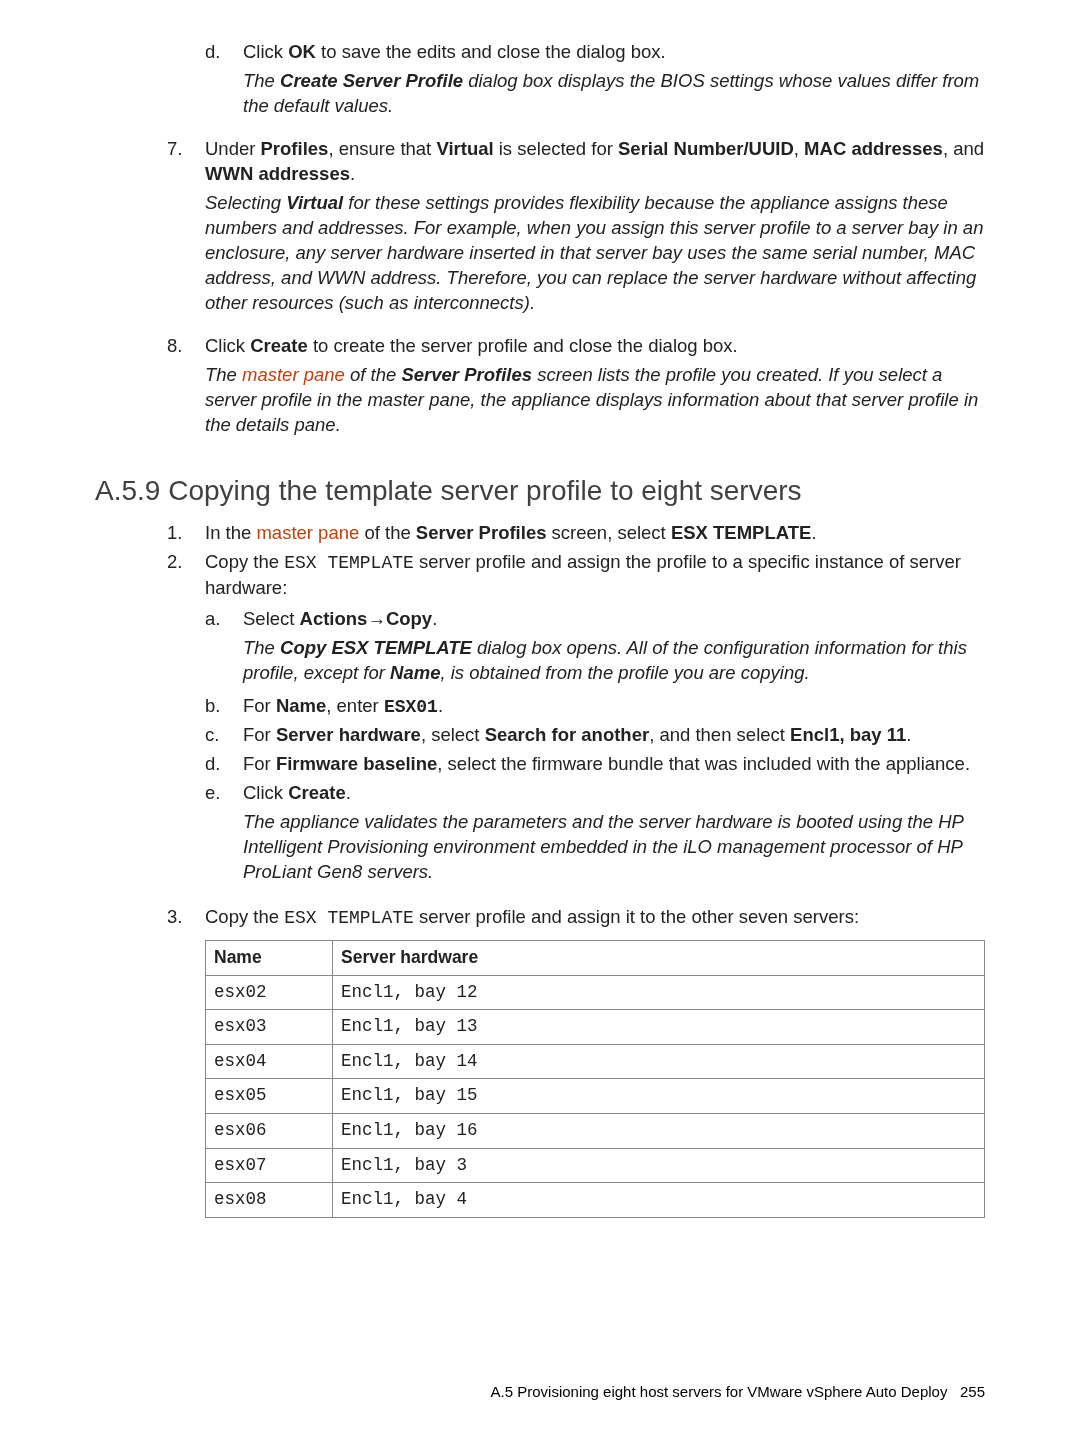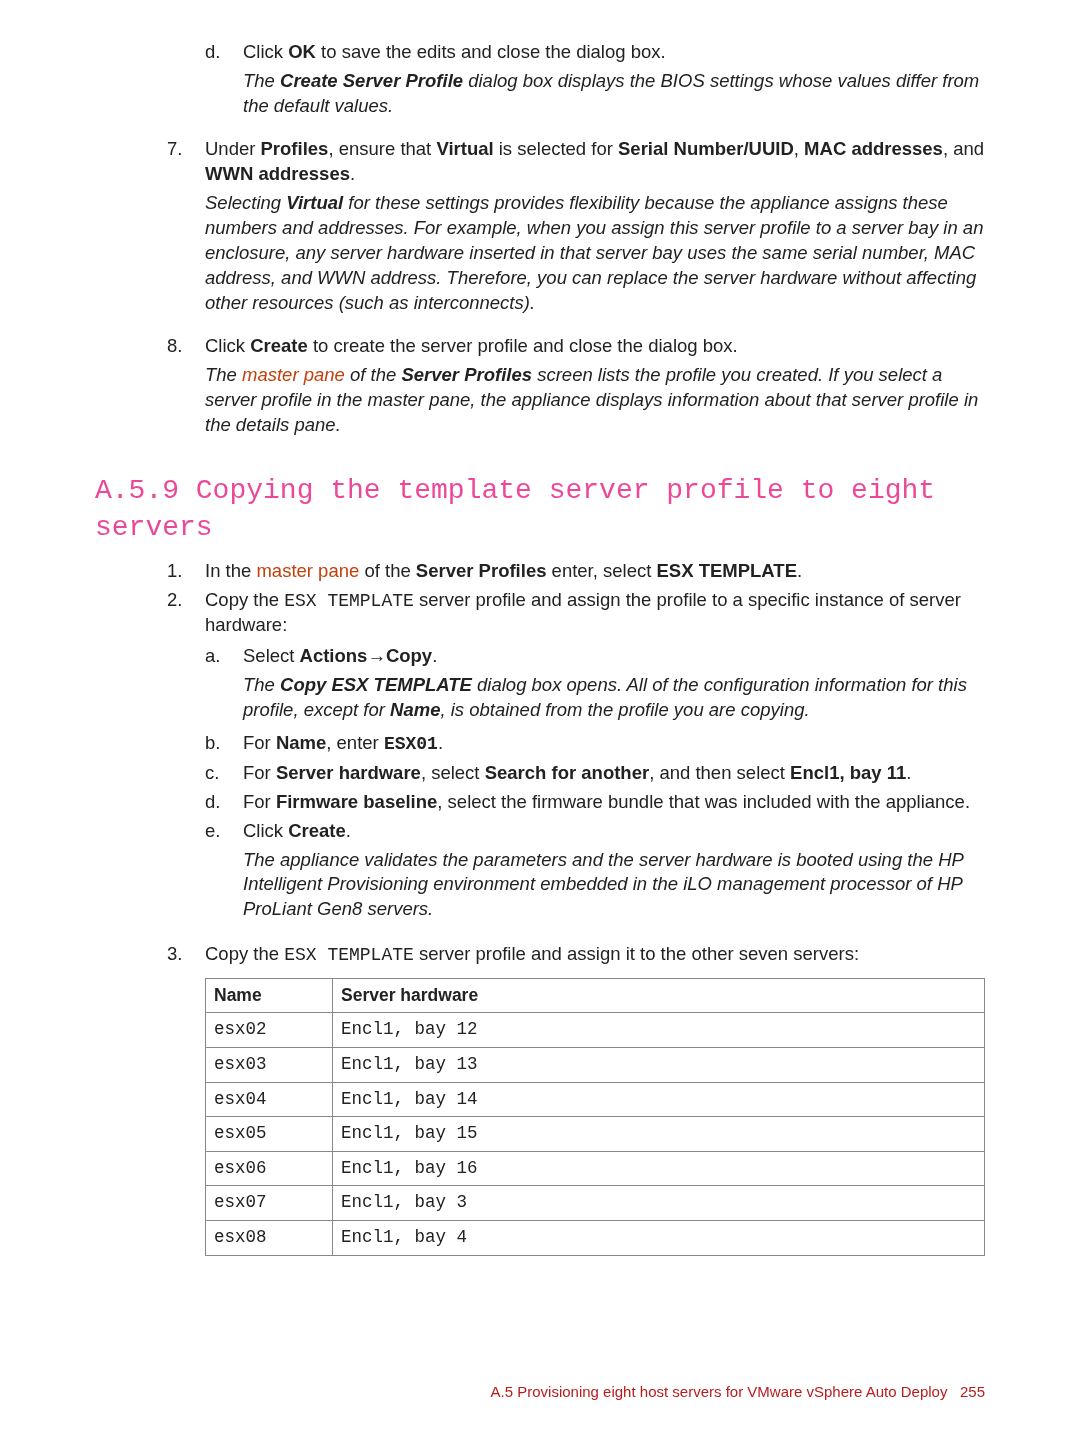--- a/index.html
+++ b/index.html
@@ -27,23 +27,23 @@
     width: 38px;
   }
   .indent-1 {
     margin-left: 38px;
   }
   .b { font-weight: bold; }
   .link { color: #c2410c; }
   .mono { font-family: "Courier New", monospace; font-size: 18px; }
   .mono-small { font-family: "Courier New", monospace; font-size: 17.5px; }
   h2.section {
-    font-family: Liberation Mono, monospace;
+    font-family: Liberation Sans, sans-serif;
     font-weight: normal;
-    color: #ec4899;
+    color: #404040;
     font-size: 28px;
     margin: 26px 0 12px 0;
     padding: 0;
   }
   .section-body {
     margin-left: 72px;
   }
   p { margin: 0 0 8px 0; }
   .p-tight { margin-bottom: 4px; }
   table.data {
@@ -61,21 +61,21 @@
   table.data th {
     font-weight: bold;
     background: #fff;
   }
   table.data th.name-col { width: 110px; }
   .footer {
     position: absolute;
     bottom: 38px;
     right: 95px;
     font-size: 15px;
-    color: #b91c1c;
+    color: #000000;
   }
   .li-row {
     display: flex;
     align-items: flex-start;
   }
   .li-row .num-label, .li-row .alpha-label {
     flex: 0 0 auto;
   }
   .li-row .li-body {
     flex: 1 1 auto;
@@ -126,21 +126,21 @@
 
   </div>
 
   <h2 class="section">A.5.9 Copying the template server profile to eight servers</h2>
 
   <div class="section-body">
 
     <div class="li-row p-tight">
       <span class="num-label">1.</span>
       <div class="li-body">
-        <span>In the </span><span class="link">master pane</span><span> of the </span><span class="b">Server Profiles</span><span> enter, select </span><span class="b">ESX TEMPLATE</span><span>.</span>
+        <span>In the </span><span class="link">master pane</span><span> of the </span><span class="b">Server Profiles</span><span> screen, select </span><span class="b">ESX TEMPLATE</span><span>.</span>
       </div>
     </div>
 
     <div class="li-row">
       <span class="num-label">2.</span>
       <div class="li-body">
         <span>Copy the </span><span class="mono">ESX TEMPLATE</span><span> server profile and assign the profile to a specific instance of server hardware:</span>
 
         
         <div class="li-row" style="margin-top:6px">

